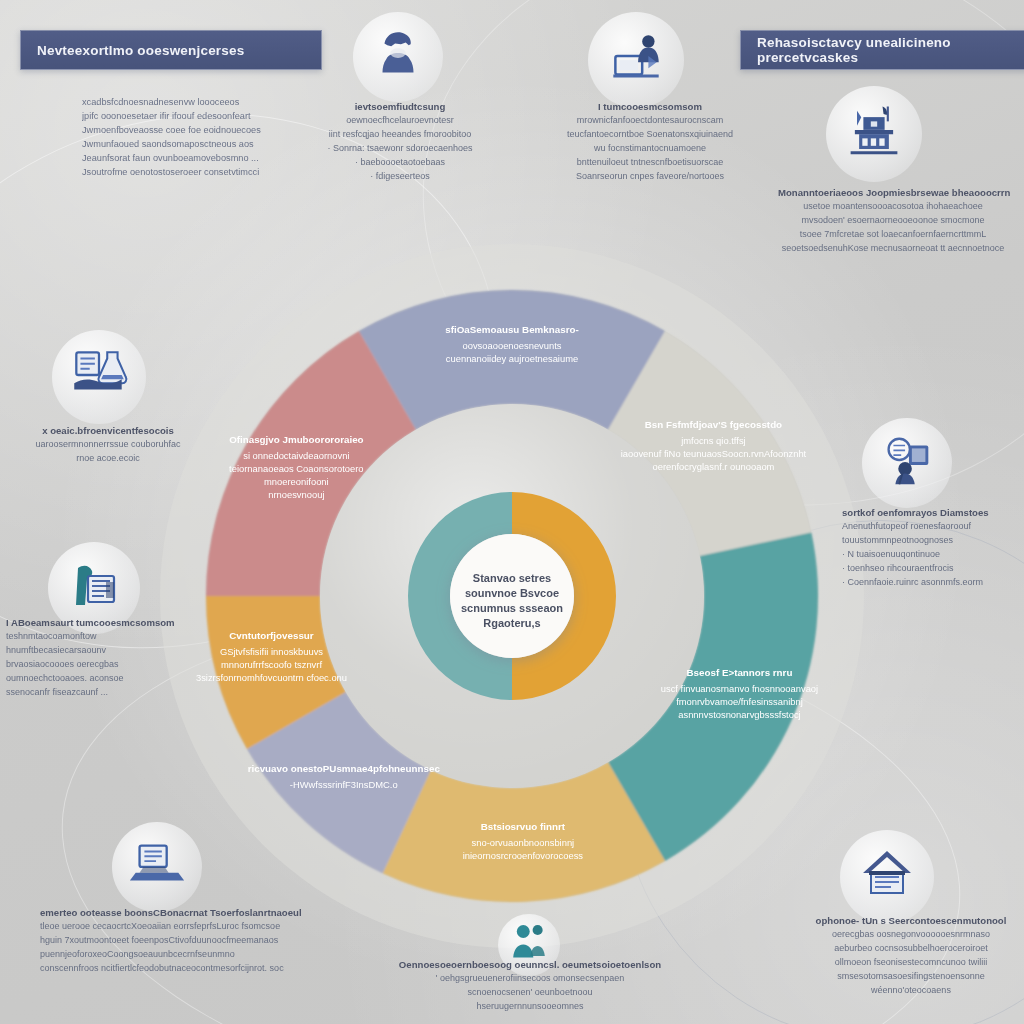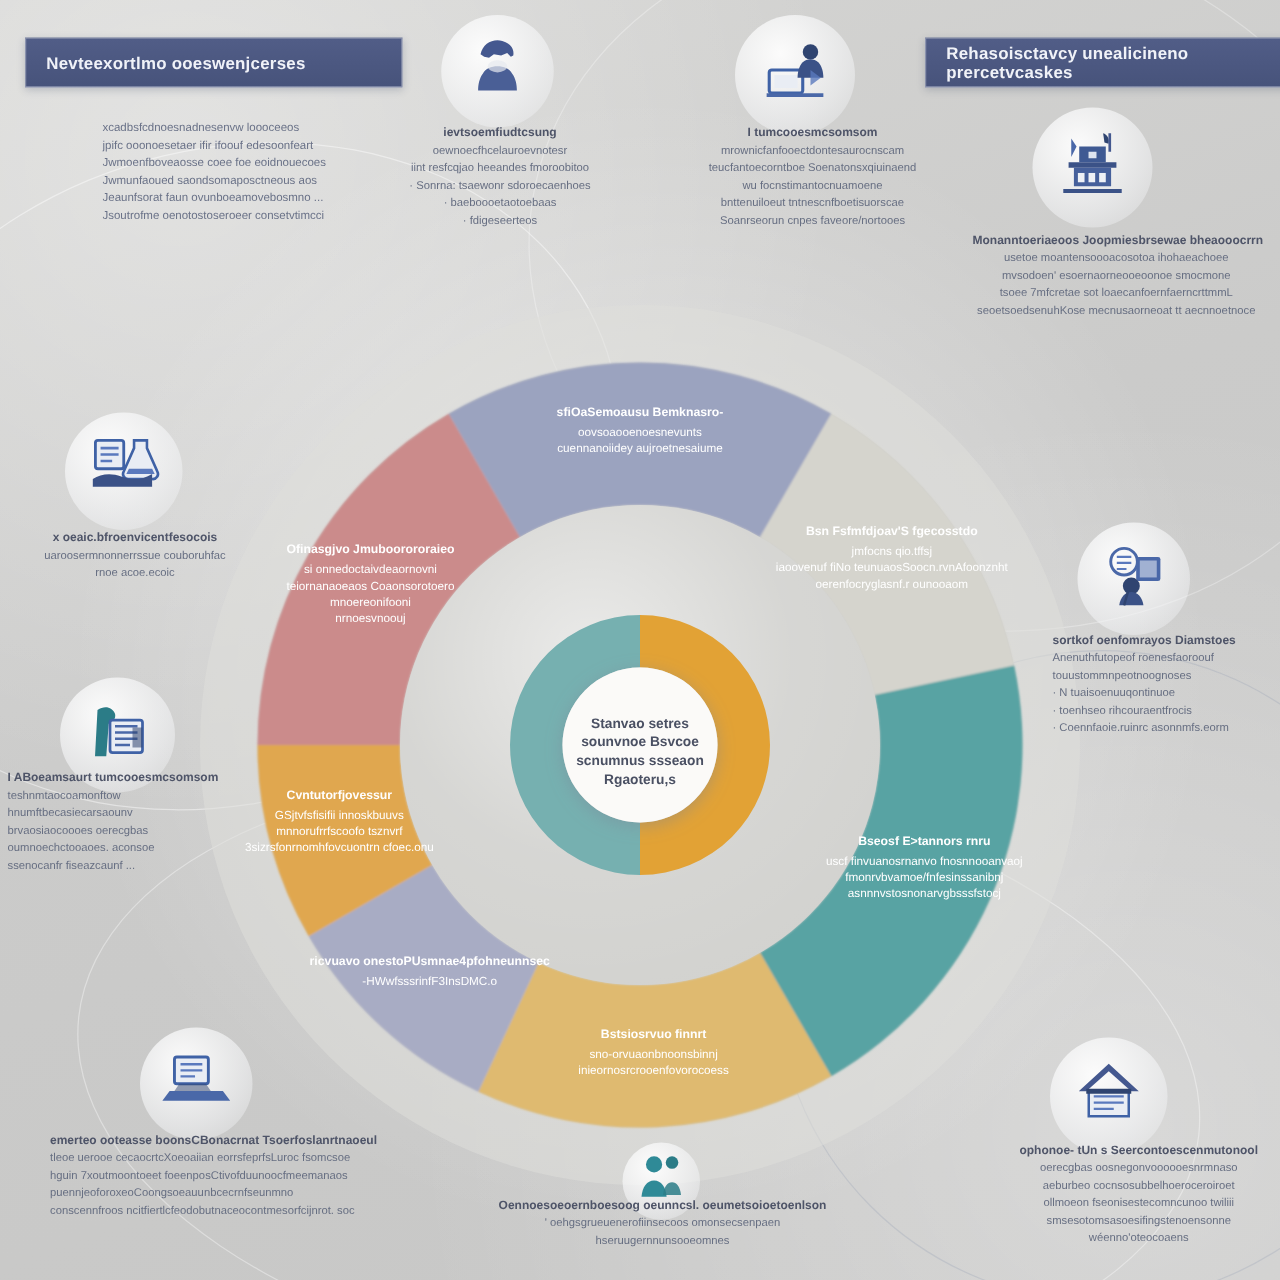--- a/index.html
+++ b/index.html
@@ -322,20 +322,21 @@
       <span><svg width="46" height="46" viewBox="0 0 64 64">
           <circle cx="24" cy="16" r="9" fill="#2f8a97"></circle>
           <path d="M10 52c1-11 6-18 14-18s13 7 14 18z" fill="#2f8a97"></path>
           <circle cx="44" cy="14" r="7" fill="#2b7c87"></circle>
           <path d="M34 50c1-9 5-14 10-14s9 5 10 14z" fill="#2b7c87" opacity=".85"></path>
         </svg></span>
     </div>
     <div class="callout" style="left: 380px; top: 958px; width: 300px;">
       <span class="hd">Oennoesoeoernboesoog  oeunncsl. oeumetsoioetoenlson</span>
       <span class="ln">' oehgsgrueuenerofiinsecoos  omonsecsenpaen</span>
+      <span class="ln">scnoenocsenen' oeunboetnoou</span>
       <span class="ln">hseruugernnunsooeomnes</span>
     </div>
     <div class="badge" style="left: 840px; top: 830px; width: 94px; height: 94px;">
       <span><svg width="64" height="64" viewBox="0 0 64 64">
           <path d="M32 8L8 30h6l18-16 18 16h6z" fill="#44588f"></path>
           <rect x="16" y="30" width="32" height="20" fill="#e9edf4" stroke="#3f62a6" stroke-width="2"></rect>
           <path d="M20 34h24M20 39h24M20 44h16" stroke="#5a79bd" stroke-width="1.8"></path>
           <path d="M14 28h36v4H14z" fill="#2f4470"></path>
         </svg></span>
     </div>

